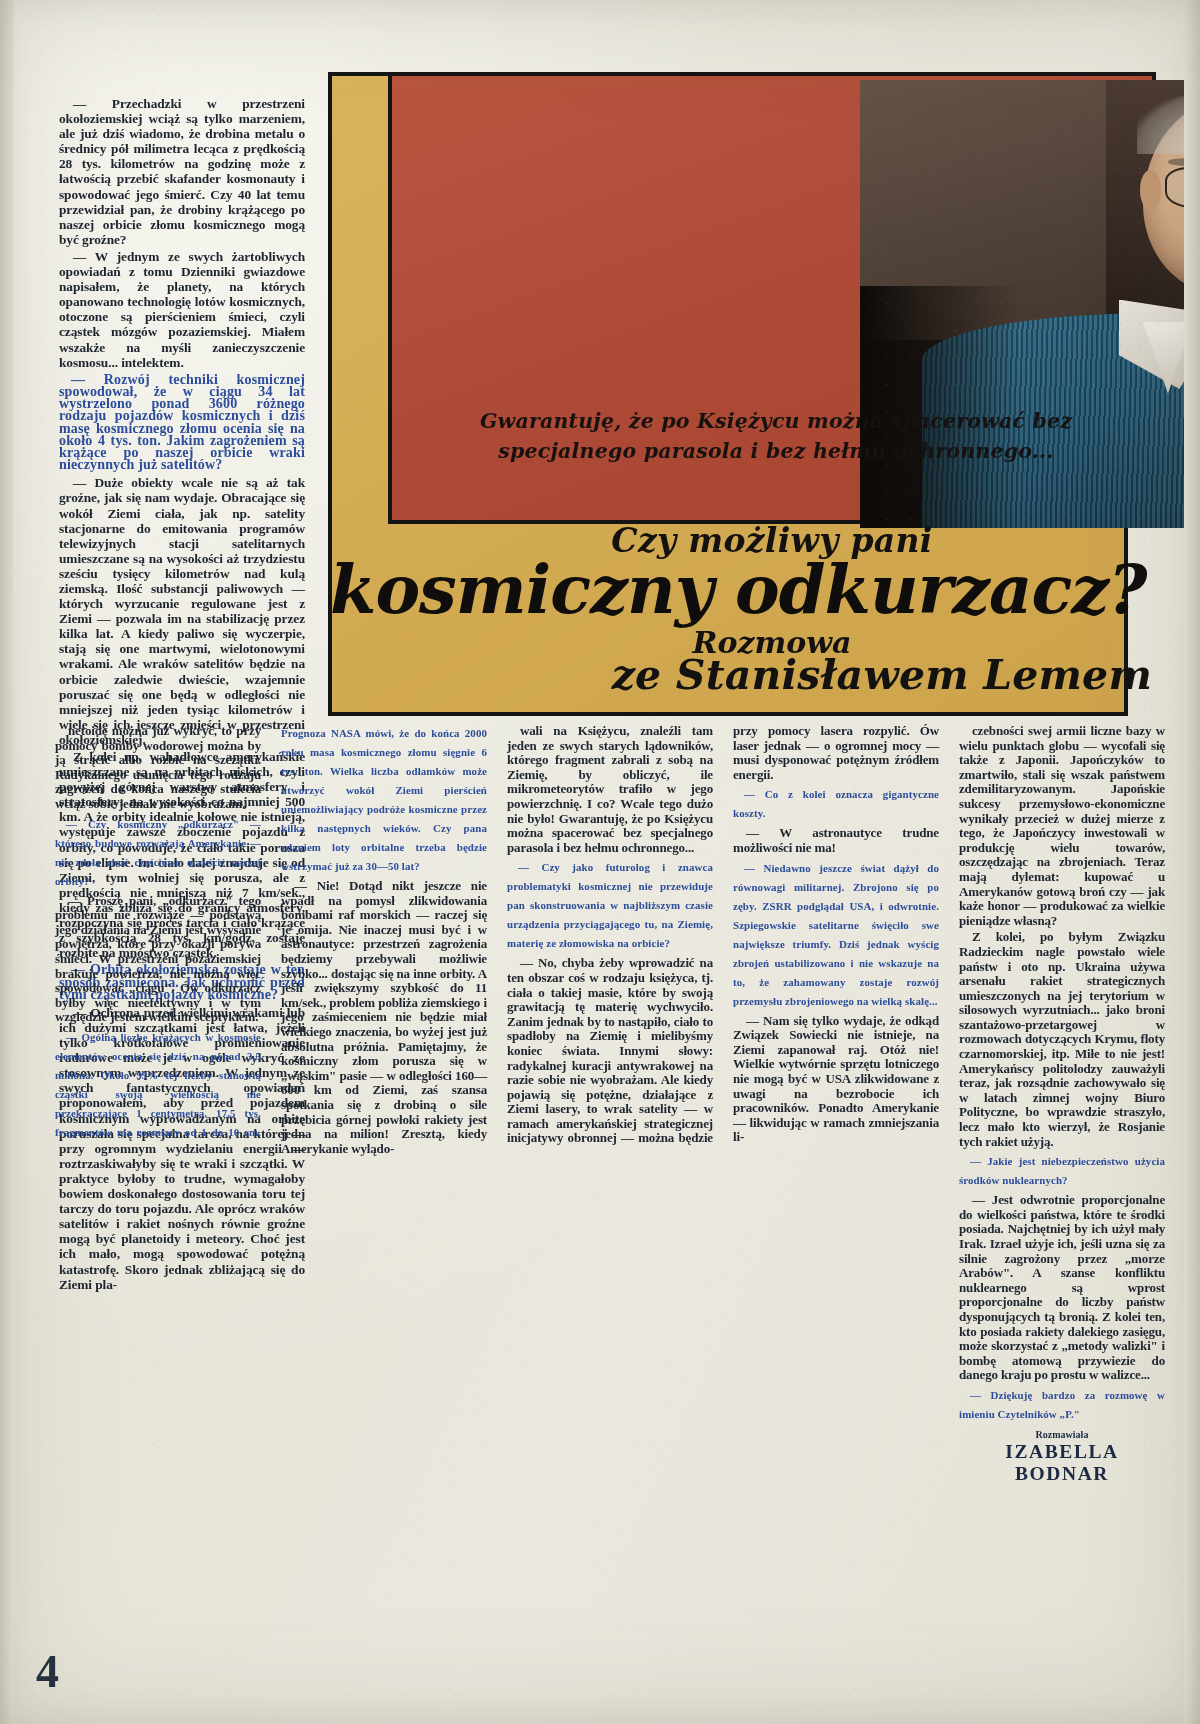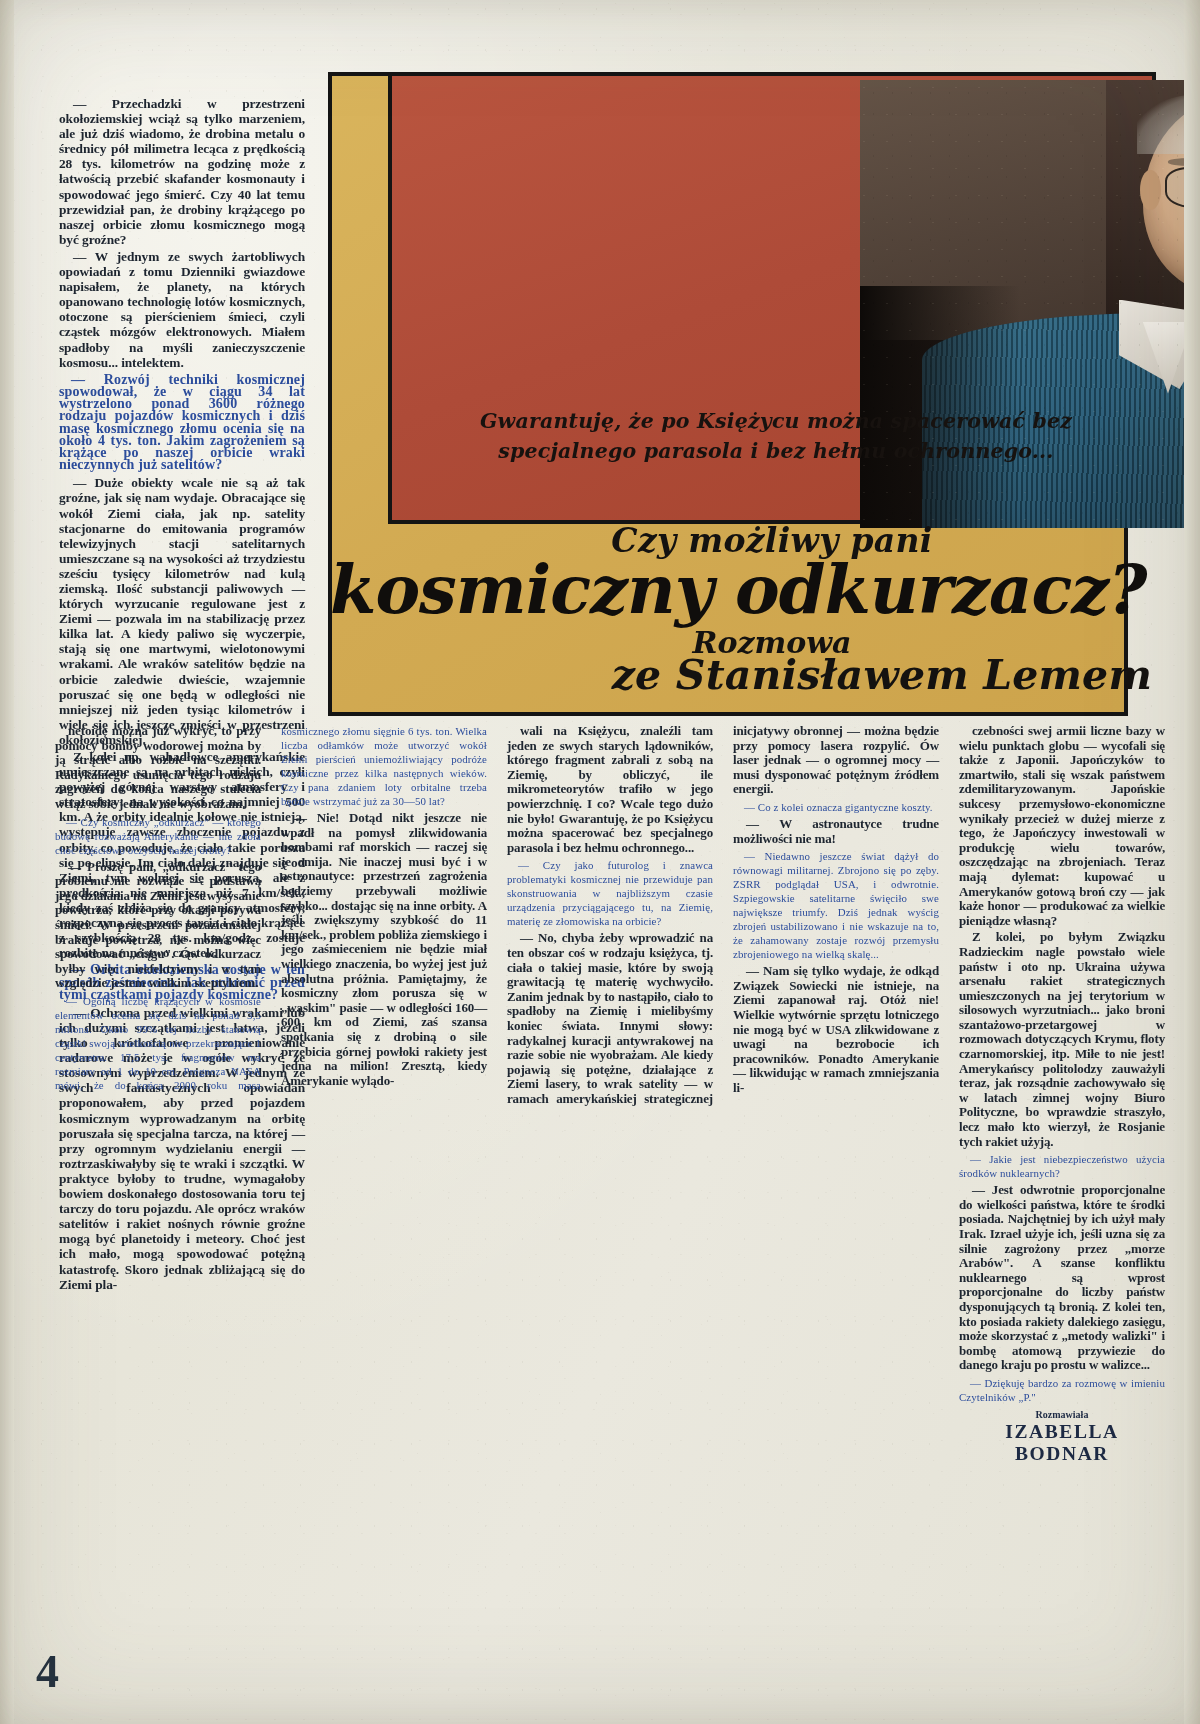--- a/index.html
+++ b/index.html
@@ -191,21 +191,21 @@
   .bcol{position:absolute;top:0;width:206px;}
   .bcol.c1{left:0;}
   .bcol.c3{left:452px;}
   .bcol.c5{left:904px;}
 
   .bp{
     font-size:13px;line-height:14.6px;color:#1d2530;font-weight:700;
     margin:0 0 2px 0;text-indent:13px;text-align:justify;letter-spacing:-.15px;
   }
   .bq{
-    font-size:10.9px;line-height:14px;color:#2c4d9c;font-weight:400;
+    font-size:10.9px;line-height:19px;color:#2c4d9c;font-weight:700;
     margin:3px 0 3px 0;text-indent:11px;text-align:justify;letter-spacing:.1px;
   }
   .byline-small{
     font-size:10px;font-weight:700;color:#1d2a44;text-align:center;margin-top:5px;
   }
   .byline-big{
     font-size:19.5px;font-weight:700;color:#1d2a44;text-align:center;
     letter-spacing:1.6px;margin-top:1px;
   }
 
@@ -222,21 +222,21 @@
 </head>
 <body>
 
 <div class="page">
   <div class="grain"></div>
 
   <div class="top">
 
     <div class="col1">
       <p class="p">— Przechadzki w przestrzeni okołoziemskiej wciąż są tylko marzeniem, ale już dziś wiadomo, że drobina metalu o średnicy pół milimetra lecąca z prędkością 28 tys. kilometrów na godzinę może z łatwością przebić skafander kosmonauty i spowodować jego śmierć. Czy 40 lat temu przewidział pan, że drobiny krążącego po naszej orbicie złomu kosmicznego mogą być groźne?</p>
-      <p class="p">— W jednym ze swych żartobliwych opowiadań z tomu Dzienniki gwiazdowe napisałem, że planety, na których opanowano technologię lotów kosmicznych, otoczone są pierścieniem śmieci, czyli cząstek mózgów elektronowych. Miałem spadłoby na myśli zanieczyszczenie kosmosu... intelektem.</p>
+      <p class="p">— W jednym ze swych żartobliwych opowiadań z tomu Dzienniki gwiazdowe napisałem, że planety, na których opanowano technologię lotów kosmicznych, otoczone są pierścieniem śmieci, czyli cząstek mózgów pozaziemskiej. Miałem wszakże na myśli zanieczyszczenie kosmosu... intelektem.</p>
       <p class="q">— Rozwój techniki kosmicznej spowodował, że w ciągu 34 lat wystrzelono ponad 3600 różnego rodzaju pojazdów kosmicznych i dziś masę kosmicznego złomu ocenia się na około 4 tys. ton. Jakim zagrożeniem są krążące po naszej orbicie wraki nieczynnych już satelitów?</p>
       <p class="p">— Duże obiekty wcale nie są aż tak groźne, jak się nam wydaje. Obracające się wokół Ziemi ciała, jak np. satelity stacjonarne do emitowania programów telewizyjnych stacji satelitarnych umieszczane są na wysokości aż trzydziestu sześciu tysięcy kilometrów nad kulą ziemską. Ilość substancji paliwowych — których wyrzucanie regulowane jest z Ziemi — pozwala im na stabilizację przez kilka lat. A kiedy paliwo się wyczerpie, stają się one martwymi, wielotonowymi wrakami. Ale wraków satelitów będzie na orbicie zaledwie dwieście, wzajemnie poruszać się one będą w odległości nie mniejszej niż jeden tysiąc kilometrów i wiele się ich jeszcze zmieści w przestrzeni okołoziemskiej.</p>
       <p class="p">Z kolei np. wahadłowce amerykańskie umieszczane są na orbitach niskich, czyli powyżej górnej warstwy atmosfery i stratosfery: na wysokości co najmniej 500 km. A że orbity idealnie kołowe nie istnieją, występuje zawsze zboczenie pojazdu z orbity, co powoduje, że ciało takie porusza się po elipsie. Im ciało dalej znajduje się od Ziemi, tym wolniej się porusza, ale z prędkością nie mniejszą niż 7 km/sek., kiedy zaś zbliża się do granicy atmosfery, rozpoczyna się proces tarcia i ciało krążące z szybkością 28 tys. km/godz. zostaje rozbite na mnóstwo cząstek.</p>
       <p class="q">— Orbita okołoziemska zostaje w ten sposób zaśmiecona. Jak uchronić przed tymi cząstkami pojazdy kosmiczne?</p>
       <p class="p">— Ochrona przed wielkimi wrakami lub ich dużymi szczątkami jest łatwa, jeżeli tylko krótkofalowe promieniowanie radarowe może je w ogóle wykryć ze stosownym wyprzedzeniem. W jednym ze swych fantastycznych opowiadań proponowałem, aby przed pojazdem kosmicznym wyprowadzanym na orbitę poruszała się specjalna tarcza, na której — przy ogromnym wydzielaniu energii — roztrzaskiwałyby się te wraki i szczątki. W praktyce byłoby to trudne, wymagałoby bowiem doskonałego dostosowania toru tej tarczy do toru pojazdu. Ale oprócz wraków satelitów i rakiet nośnych równie groźne mogą być planetoidy i meteory. Choć jest ich mało, mogą spowodować potężną katastrofę. Skoro jednak zbliżającą się do Ziemi pla-</p>
     </div>
 
     <div class="credit">Fot. Jan Zych</div>
 
     <div class="panelYellow bordered"></div>

